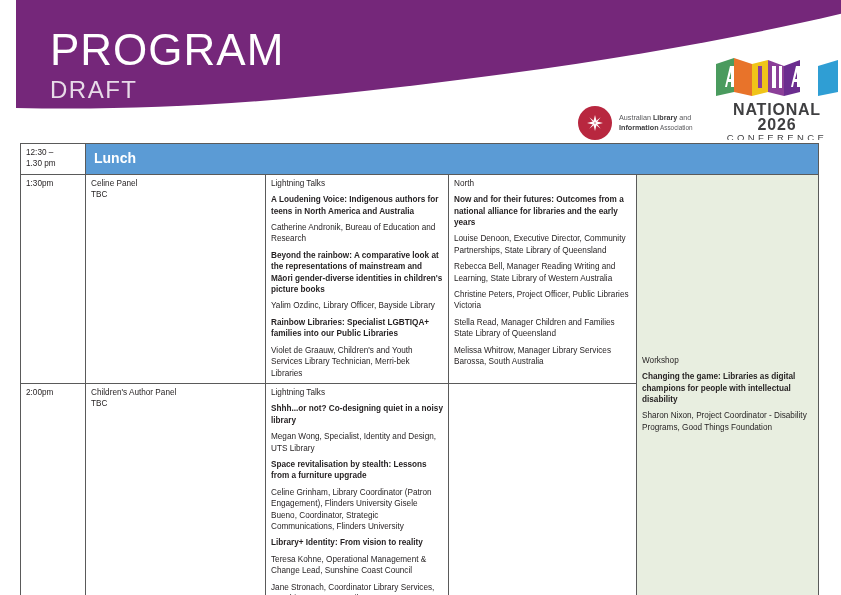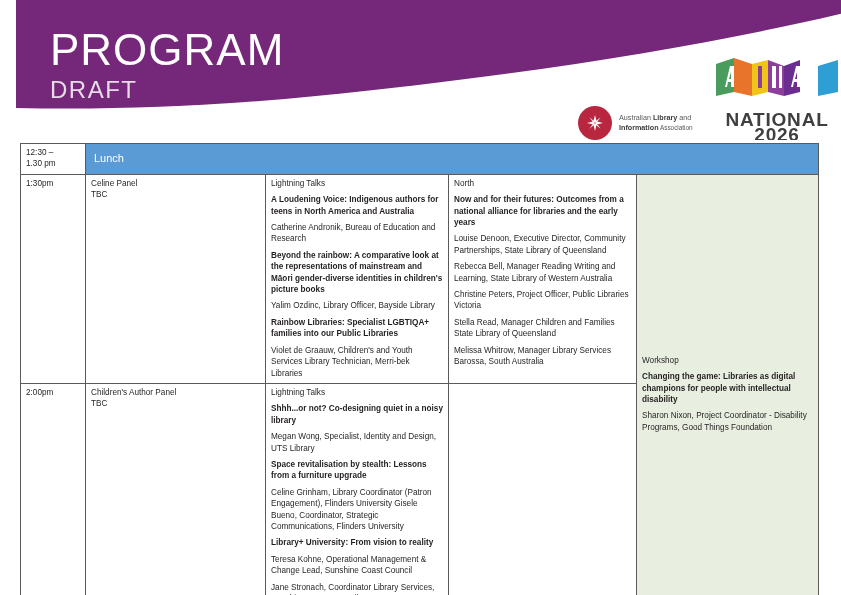--- a/index.html
+++ b/index.html
@@ -52,22 +52,22 @@
   .alia-assoc-text b{color:#3c3c3e;font-weight:700;}
   .alia-assoc-text .sm{font-size:6.4px;}
 
   
   .nat-logo{
     position:absolute;left:698px;top:54px;z-index:4;
     width:126px;text-align:center;
   }
   .nat-ribbon{height:46px;width:126px;display:block;}
   .nat-line1{
-    font-size:19px;font-weight:700;letter-spacing:0.8px;
-    color:#3f3f41;margin-top:12px;line-height:15px;
+    font-size:16px;font-weight:700;letter-spacing:0.8px;
+    color:#3f3f41;margin-top:2px;line-height:15px;
   }
   .nat-line2{
     font-size:9.5px;font-weight:400;letter-spacing:3.4px;
     color:#3f3f41;line-height:12px;
   }
 
   
   .program-table{
     position:absolute;left:20px;top:143px;
     width:798px;
@@ -85,22 +85,22 @@
   col.c-time{width:65px;}
   col.c-a{width:180px;}
   col.c-b{width:183px;}
   col.c-c{width:188px;}
   col.c-d{width:182px;}
 
   td.lunch-time{height:22px;}
   td.lunch-cell{
     background:#5b9bd5;
     color:#ffffff;
-    font-weight:400;
-    font-size:11px;
+    font-weight:700;
+    font-size:14px;
     vertical-align:middle;
     padding-left:8px;
     margin-top:12px;
   }
   td.workshop-cell{
     background:#e8eee0;
     padding-top:180px;
   }
   .cell-p{margin:0 0 5px 0;}
   .cell-p:last-child{margin-bottom:0;}
@@ -226,20 +226,20 @@
       <td>
           <div class="cell-p tight">Children's Author Panel</div>
           <div class="cell-p">TBC</div>
         </td>
       <td>
           <div class="cell-p">Lightning Talks</div>
           <div class="cell-p bold">Shhh...or not? Co-designing quiet in a noisy library</div>
           <div class="cell-p">Megan Wong, Specialist, Identity and Design, UTS Library</div>
           <div class="cell-p bold">Space revitalisation by stealth: Lessons from a furniture upgrade</div>
           <div class="cell-p">Celine Grinham, Library Coordinator (Patron Engagement), Flinders University Gisele Bueno, Coordinator, Strategic Communications, Flinders University</div>
-          <div class="cell-p bold">Library+ University: From vision to reality</div>
+          <div class="cell-p bold">Library+ Identity: From vision to reality</div>
           <div class="cell-p">Teresa Kohne, Operational Management &amp; Change Lead, Sunshine Coast Council</div>
           <div class="cell-p">Jane Stronach, Coordinator Library Services, Sunshine Coast Council</div>
         </td>
       <td></td>
     </tr>
   </tbody>
 </table>
 
 </body></html>

